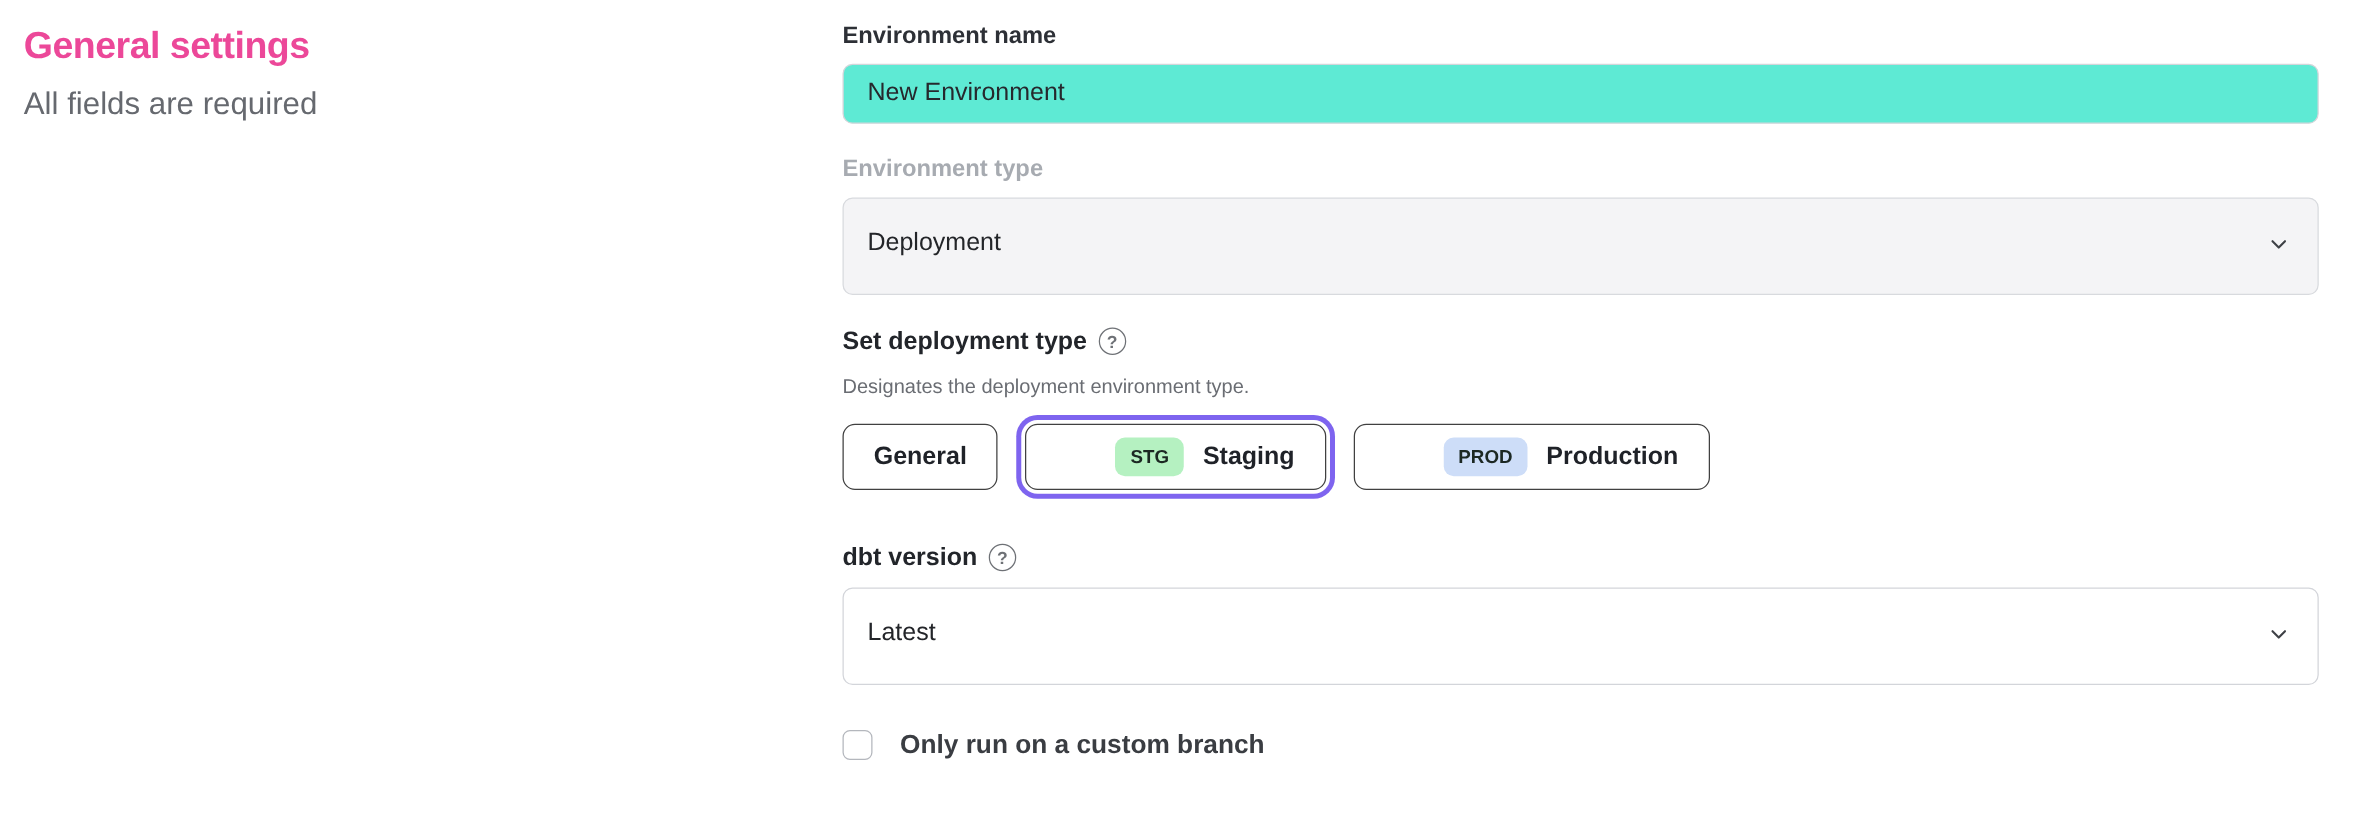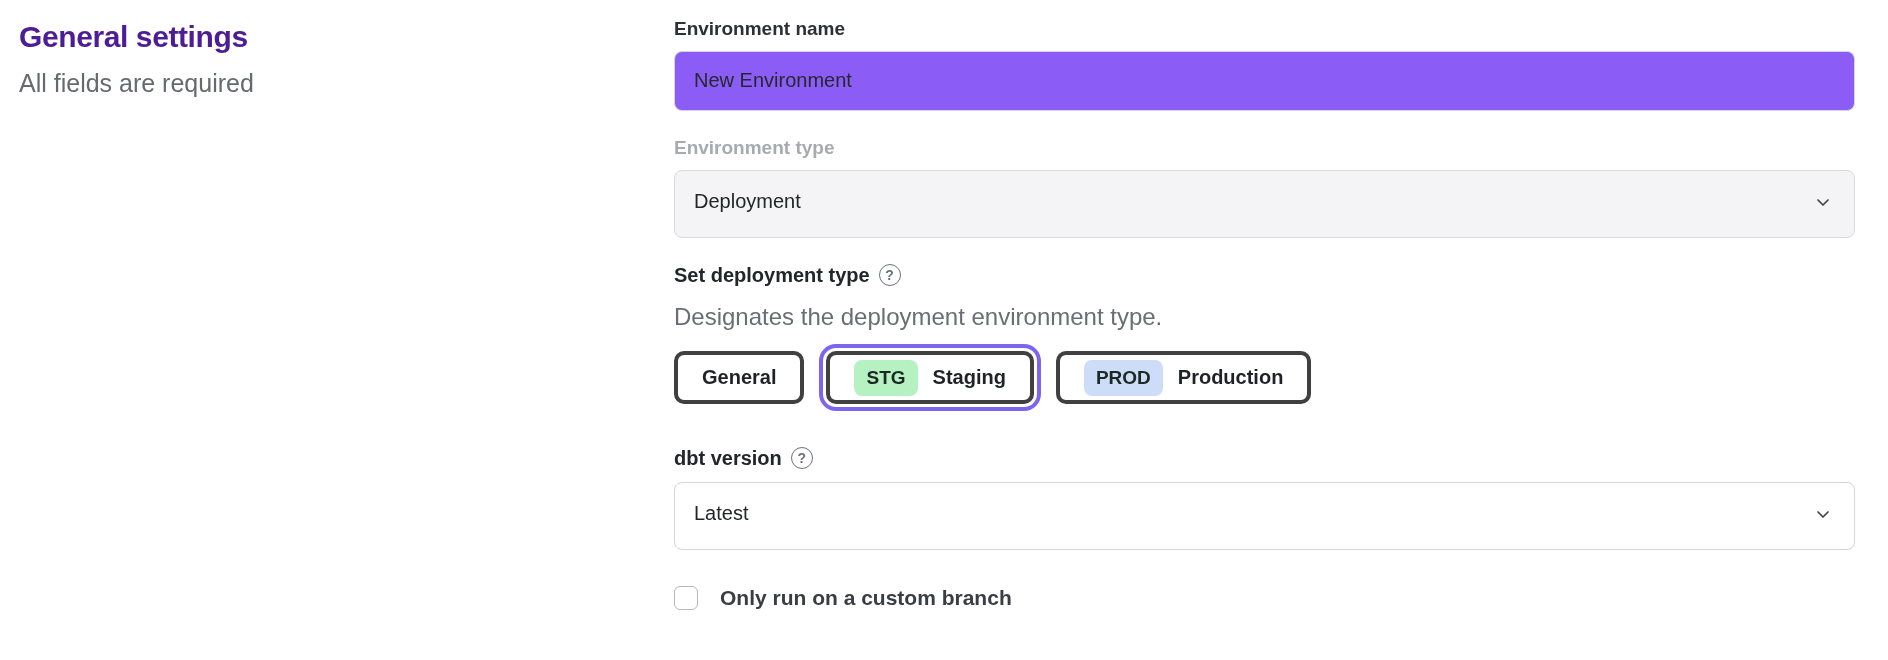--- a/index.html
+++ b/index.html
@@ -8,44 +8,44 @@
     background: #ffffff;
     font-family: "Liberation Sans", sans-serif;
     color: #24262b;
     position: relative;
     overflow: hidden;
   }
 
   
   .left-col { position: absolute; left: 19px; top: 20px; width: 560px; }
   .page-title {
-    font-size: 30px; font-weight: 700; color: #4c1d95;
+    font-size: 30px; font-weight: 700; color: #ec4899;
     letter-spacing: -0.4px; line-height: 1.1;
   }
   .page-subtitle { margin-top: 16px; font-size: 25px; color: #66696f; }
 
   
   .form-col { position: absolute; left: 674px; top: 18px; width: 1181px; }
 
   .field-label {
     font-size: 19px; font-weight: 600; color: #2d3036;
     margin-bottom: 10px; line-height: 1.2;
   }
   .field-label.disabled { color: #a7abb1; }
 
   .text-input {
-    width: 100%; height: 60px;
+    width: 100%; height: 48px;
     border: 1px solid #d3d5da; border-radius: 8px;
     padding: 16px 19px; font-size: 20px; color: #26282d;
     font-family: "Liberation Sans", sans-serif;
-    background: #8b5cf6; outline: none; display: block;
+    background: #5eead4; outline: none; display: block;
   }
 
   .select-box {
-    width: 100%; height: 68px;
+    width: 100%; height: 78px;
     border: 1px solid #d3d5da; border-radius: 8px;
     background: #ffffff;
     display: flex; align-items: center; justify-content: space-between;
     padding: 0 22px 4px 19px;
     font-size: 20px; color: #232529; cursor: pointer;
   }
   .select-box.disabled { background: #f4f4f6; border-color: #d8dade; cursor: default; }
   .select-value { font-size: 20px; color: #232529; }
   .chevron svg { display: block; }
 
@@ -55,40 +55,40 @@
     display: flex; align-items: center; gap: 9px;
     font-size: 20px; font-weight: 700; color: #22252a;
   }
   .help-icon {
     width: 22px; height: 22px; border-radius: 50%;
     border: 1.6px solid #6e7176; color: #6e7176;
     font-size: 14px; font-weight: 700;
     display: inline-flex; align-items: center; justify-content: center;
     cursor: pointer; flex: 0 0 auto;
   }
-  .section-desc { margin-top: 16px; font-size: 24px; color: #6a6d73; }
+  .section-desc { margin-top: 16px; font-size: 16px; color: #6a6d73; }
 
   
   .btn-row { margin-top: 16px; display: flex; align-items: center; gap: 15px; height: 62px; }
   .seg-btn {
     display: inline-flex; align-items: center; gap: 15px;
     height: 53px; padding: 0 24px;
-    background: #ffffff; border: 4px solid #404040; border-radius: 10px;
+    background: #ffffff; border: 1px solid #404040; border-radius: 10px;
     font-family: "Liberation Sans", sans-serif;
     font-size: 20px; font-weight: 600; color: #1f2228;
     cursor: pointer;
   }
   .seg-btn.selected {
     box-shadow: 0 0 0 3px #ffffff, 0 0 0 7px var(--accent, #7e64ef);
     margin: 0 7px;
   }
   .type-badge {
     display: inline-flex; align-items: center;
     padding: 7px 12px; border-radius: 8px;
-    font-size: 19px; font-weight: 600; color: #1c2823;
+    font-size: 15px; font-weight: 600; color: #1c2823; margin-left: 47px;
   }
 
   .spacer-26 { height: 26px; }
   .spacer-38 { height: 38px; }
 
   
   .checkbox-row { margin-top: 36px; display: flex; align-items: center; gap: 22px; }
   .checkbox {
     appearance: none; -webkit-appearance: none;
     width: 24px; height: 24px;

